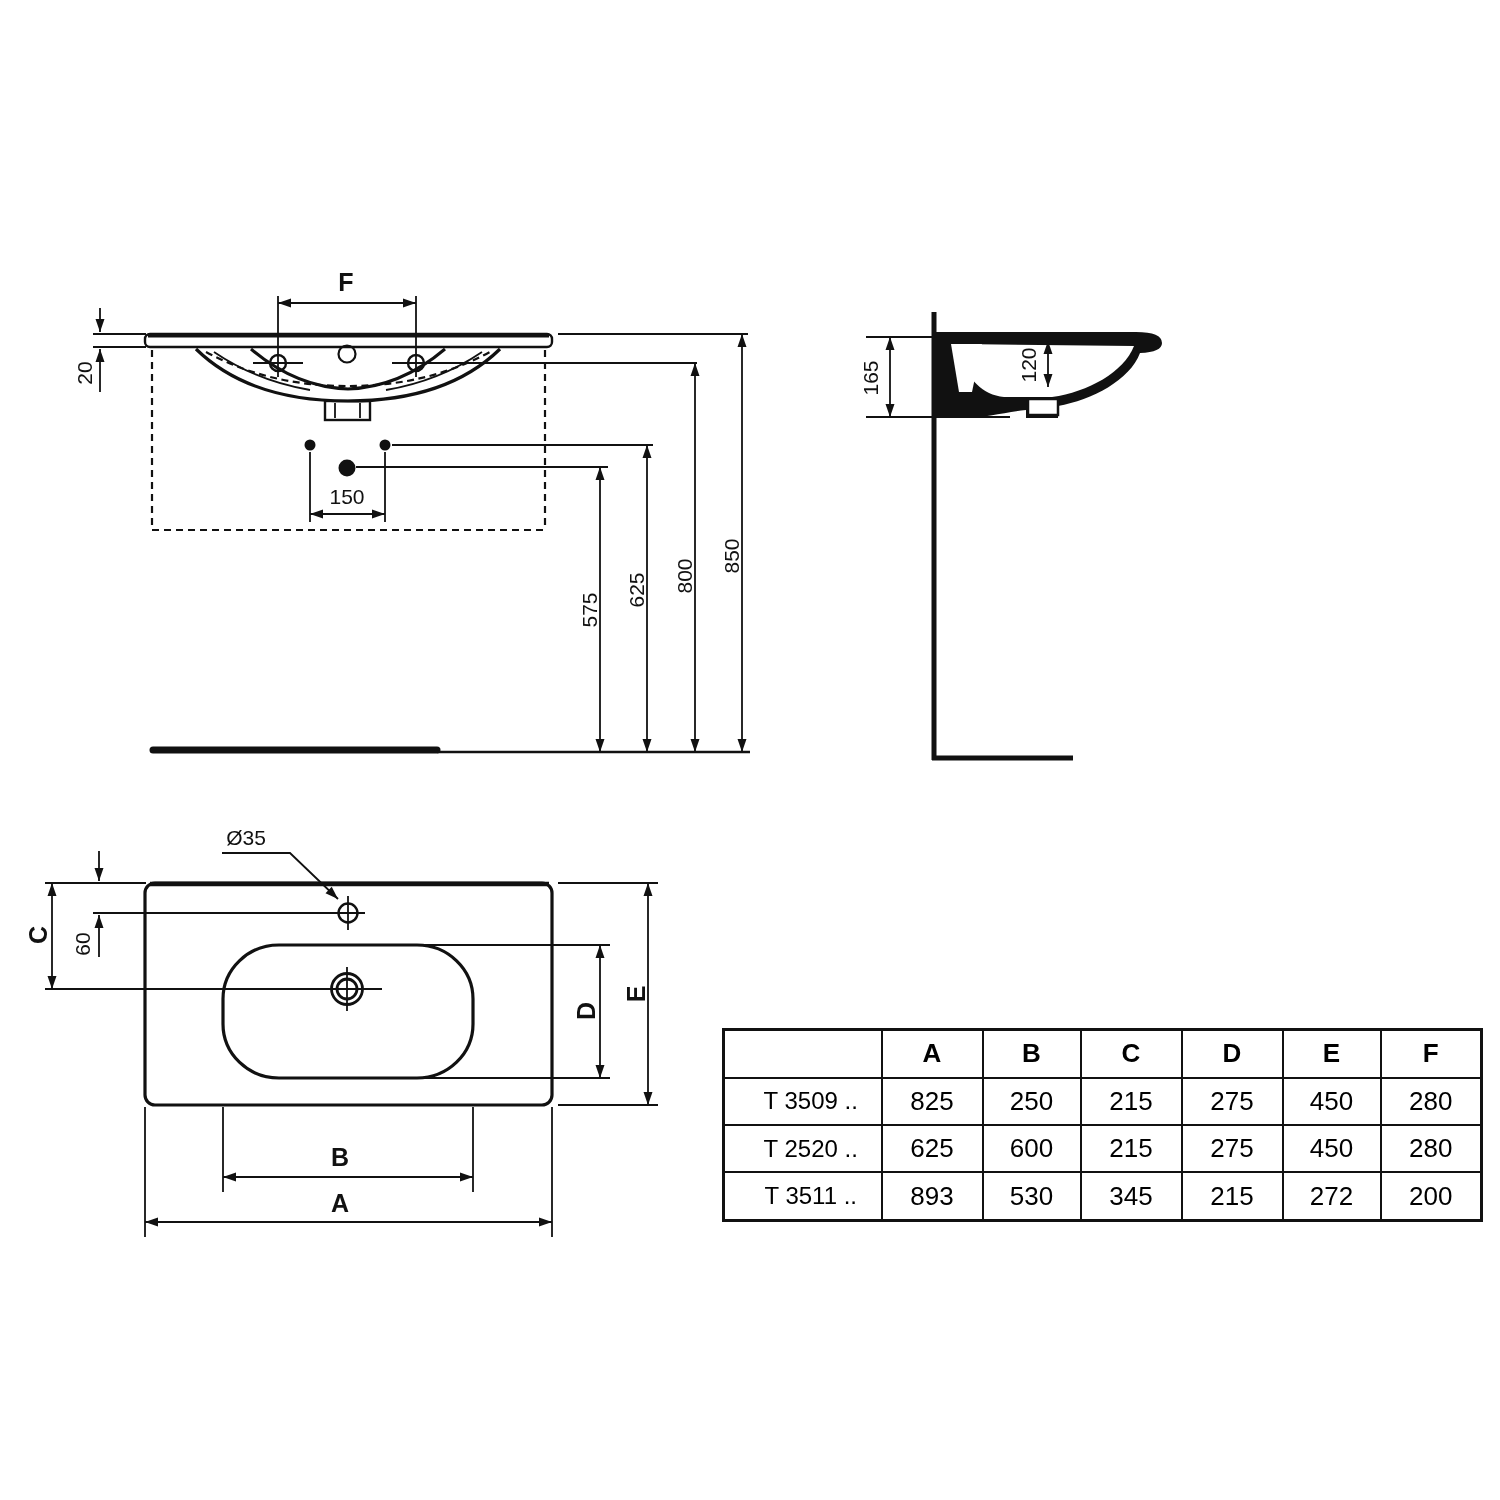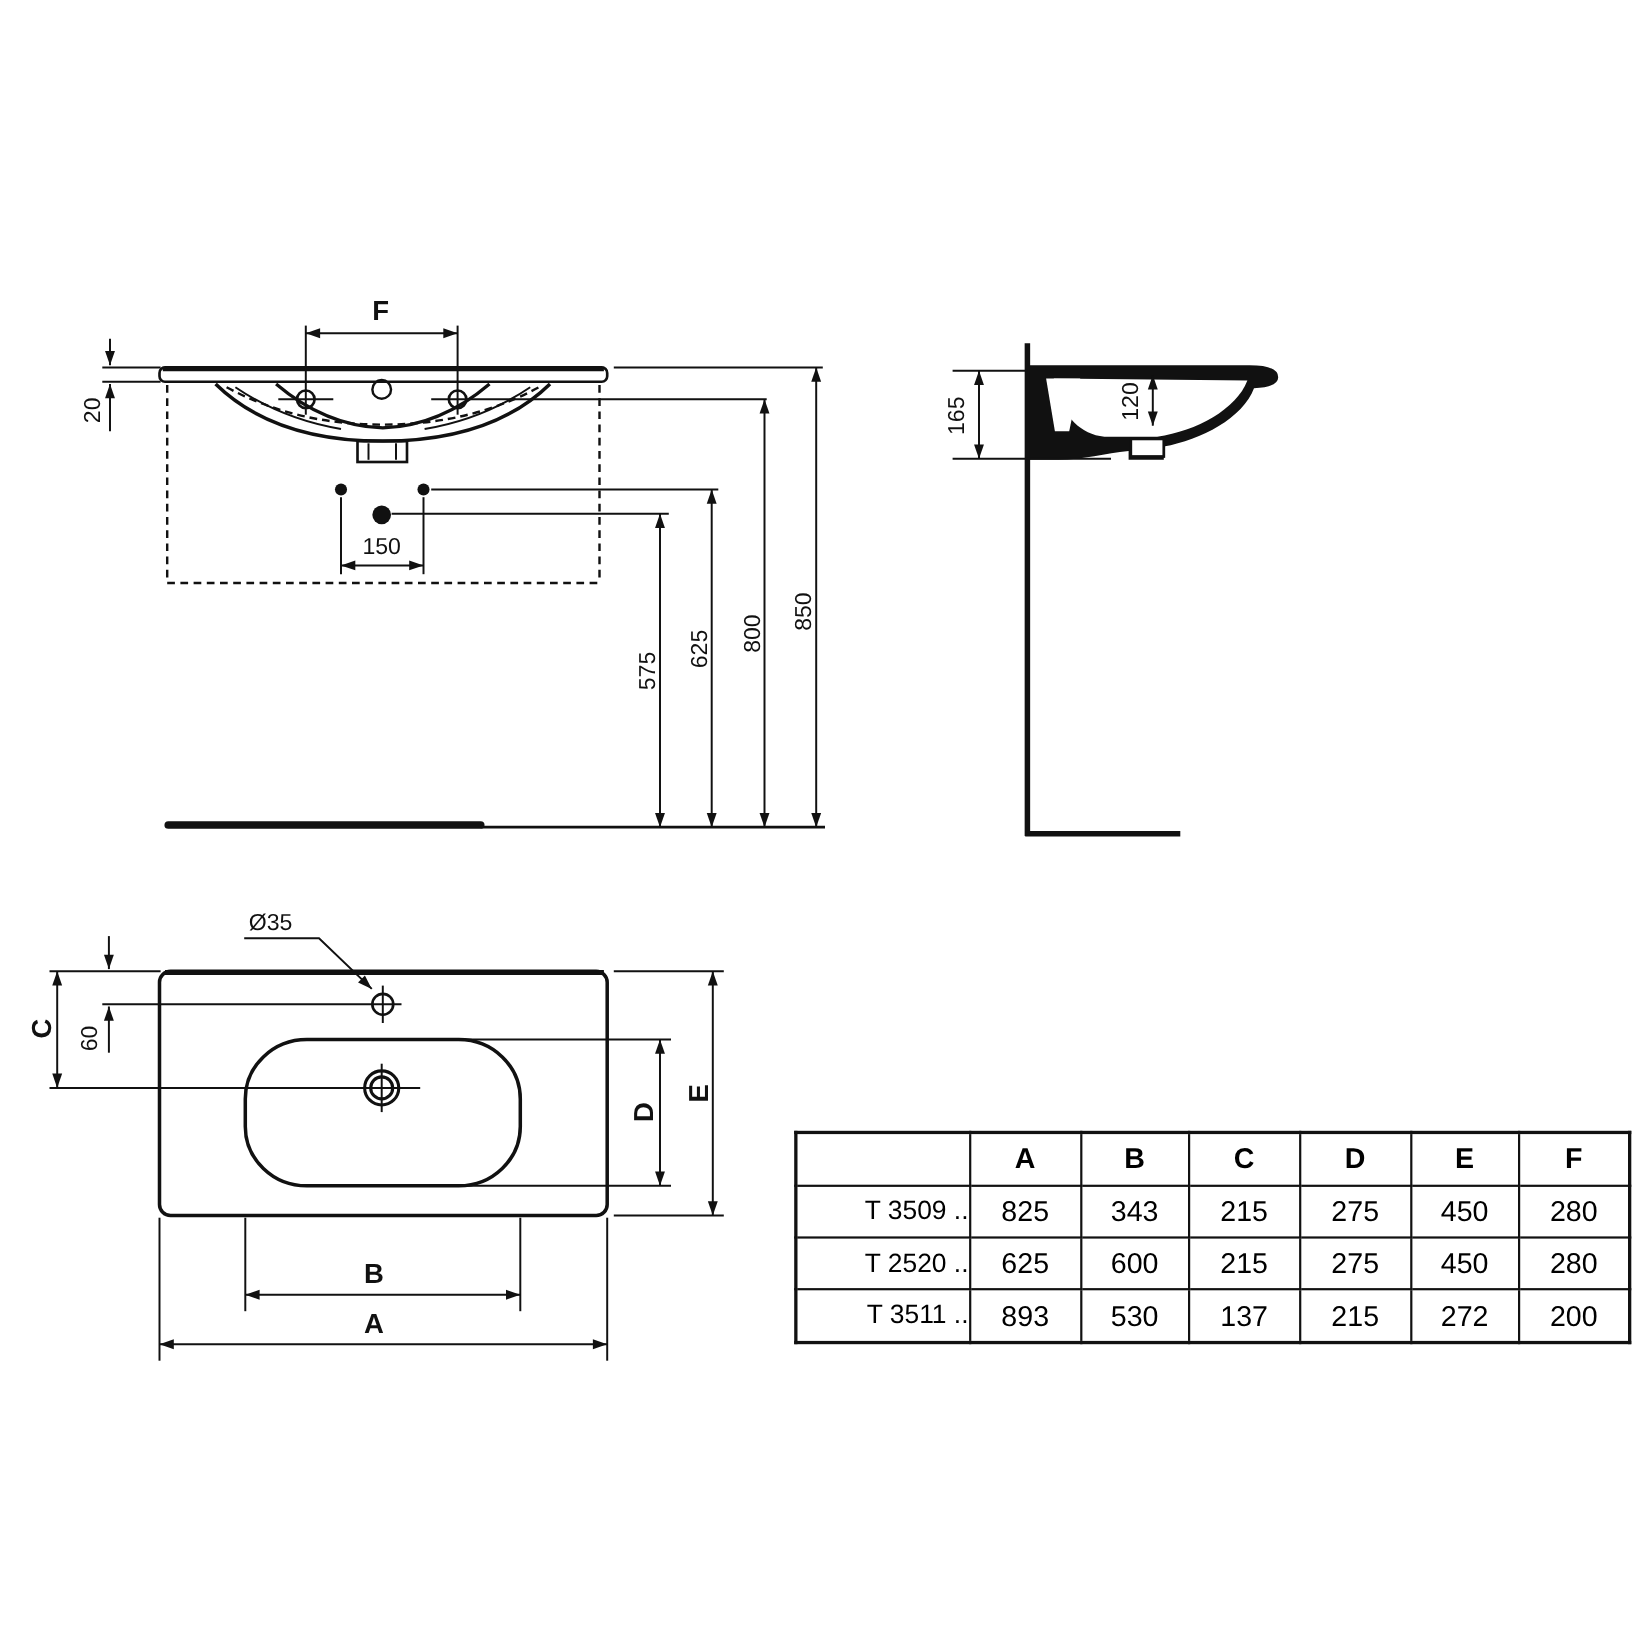--- a/index.html
+++ b/index.html
@@ -19,21 +19,21 @@
   .num{font-size:21px;font-weight:400;}
   .letter{font-size:25px;font-weight:700;}
   
   #spec-table{position:absolute;left:722px;top:1028px;width:758px;height:194px;
               border-collapse:collapse;table-layout:fixed;}
   #spec-table td,#spec-table th{border:2.5px solid #111;padding:0;vertical-align:middle;
               font-family:"Liberation Sans", sans-serif;}
   #spec-table{border:3px solid #111;}
   #spec-table th{font-size:26px;font-weight:700;text-align:center;}
   #spec-table td.val{font-size:26px;font-weight:400;text-align:center;}
-  #spec-table td.rowlabel{font-size:24px;font-weight:400;text-align:right;padding-left:16px;}
+  #spec-table td.rowlabel{font-size:24px;font-weight:400;text-align:center;padding-left:16px;}
 </style>
 </head>
 <body>
 
 <div id="canvas">
 
 <svg width="1500" height="1500" viewBox="0 0 1500 1500">
   <defs>
     <marker id="arr" markerWidth="15" markerHeight="11" refX="14" refY="5.5" orient="auto-start-reverse" markerUnits="userSpaceOnUse">
       <path d="M14,5.5 L1,1 L1,10 Z" fill="#111"></path>
@@ -222,40 +222,40 @@
     <th>A</th>
     <th>B</th>
     <th>C</th>
     <th>D</th>
     <th>E</th>
     <th>F</th>
   </tr>
   <tr>
     <td class="rowlabel">T 3509 ..</td>
     <td class="val">825</td>
-    <td class="val">343</td>
+    <td class="val">250</td>
     <td class="val">215</td>
     <td class="val">275</td>
     <td class="val">450</td>
     <td class="val">280</td>
   </tr>
   <tr>
     <td class="rowlabel">T 2520 ..</td>
     <td class="val">625</td>
     <td class="val">600</td>
     <td class="val">215</td>
     <td class="val">275</td>
     <td class="val">450</td>
     <td class="val">280</td>
   </tr>
   <tr>
     <td class="rowlabel">T 3511 ..</td>
     <td class="val">893</td>
     <td class="val">530</td>
-    <td class="val">137</td>
+    <td class="val">345</td>
     <td class="val">215</td>
     <td class="val">272</td>
     <td class="val">200</td>
   </tr>
 </tbody>
     </table>
 
 </div>
 
 </body></html>

